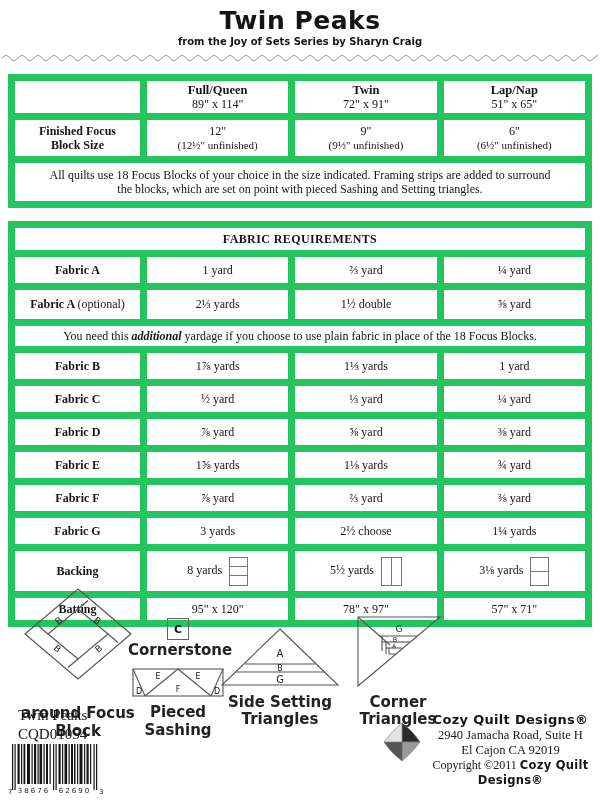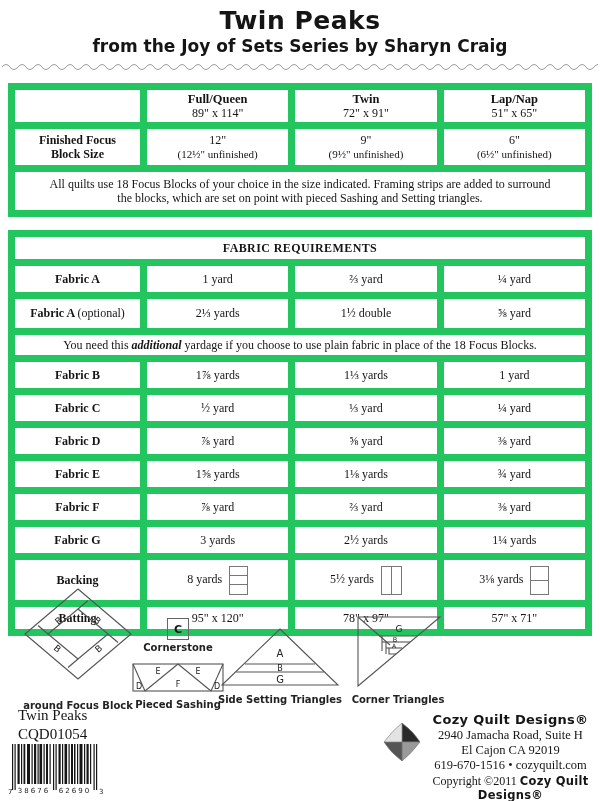--- a/index.html
+++ b/index.html
@@ -2,21 +2,21 @@
 <html><head>
 <meta charset="utf-8">
 <style>
   html,body{margin:0;padding:0;background:#fff;}
   .page{position:relative;width:600px;height:801px;background:#fff;overflow:hidden;
         font-family:"Liberation Serif","DejaVu Serif",serif;color:#151515;}
   
   .title{font-family:"DejaVu Sans","Liberation Sans",sans-serif;font-weight:bold;
          font-size:25px;text-align:center;margin:6px 0 0;letter-spacing:.5px;}
   .subtitle{font-family:"DejaVu Sans","Liberation Sans",sans-serif;font-weight:bold;
-            font-size:17px;text-align:center;margin:1px 0 0;}
+            font-size:10px;text-align:center;margin:1px 0 0;}
   .wave{display:block;margin:4px auto 0;}
   
   table.tbl{border-collapse:collapse;table-layout:fixed;width:584px;margin:13px auto 0;
             border:2px solid #5a5a5a;}
   table.tbl td{border:7px solid #22c55e;text-align:center;vertical-align:middle;
                padding:1px 4px;line-height:1.18;font-size:12px;}
   .lbl{font-weight:bold;font-size:12px;}
   .lbl-sub{font-weight:normal;font-size:10.5px;display:block;}
   .hdr-name{font-weight:bold;font-size:12.5px;display:block;}
   .hdr-dims{font-size:12px;display:block;}
@@ -40,21 +40,21 @@
   .bk2v{width:19px;height:27px;display:inline-flex;}
   .bk2v i{width:9px;height:100%;}
   .bk2v i:first-child{border-right:1px solid #777;}
   .bk2h{width:17px;height:27px;}
   .bk2h i{height:13px;border-bottom:1px solid #777;}
   .bk2h i:last-child{border-bottom:none;}
   
   .diagrams{position:absolute;left:0;top:586px;width:600px;height:124px;}
   .dg{position:absolute;text-align:center;}
   .dg-caption{font-family:"DejaVu Sans","Liberation Sans",sans-serif;font-weight:bold;
-              font-size:10px;line-height:1.15;color:#222;margin-top:2px;}
+              font-size:15px;line-height:1.15;color:#222;margin-top:2px;}
   .dg-framing{left:10px;top:0;width:136px;}
   .dg-cs{left:128px;top:32px;width:100px;}
   .cs-square{width:20px;height:20px;border:1px solid #666;margin:0 auto;
              font-family:"DejaVu Sans",sans-serif;font-size:11px;font-weight:bold;
              display:flex;align-items:center;justify-content:center;}
   .dg-side{left:216px;top:40px;width:128px;}
   .dg-cornertri{left:348px;top:28px;width:100px;}
   svg text{font-family:"DejaVu Sans","Liberation Sans",sans-serif;fill:#222;}
   
   .footer-left{position:absolute;left:18px;top:706px;font-size:15px;line-height:1.25;}
@@ -187,21 +187,21 @@
     </tr>
     <tr class="h-f">
       <td class="lbl">Fabric F</td>
       <td>⅞ yard</td>
       <td>⅔ yard</td>
       <td>⅜ yard</td>
     </tr>
     <tr class="h-f">
       <td class="lbl">Fabric G</td>
       <td>3 yards</td>
-      <td>2½ yards</td>
+      <td>2½ choose</td>
       <td>1¼ yards</td>
     </tr>
     <tr class="h-bk">
       <td class="lbl">Backing</td>
       <td>
         <span>8 yards</span><span class="bk bk3h"><i></i><i></i><i></i></span>
       </td>
       <td>
         <span>5½ yards</span><span class="bk bk2v">
               <i></i>
@@ -351,20 +351,19 @@
         <path d="M20 24 L20 5 Q32 14 38 24 Z" fill="#2a2a2a"></path>
         <path d="M20 24 L38 24 Q29 36 20 43 Z" fill="#9a9a9a"></path>
         <path d="M20 24 L20 43 Q8 34 2 24 Z" fill="#555"></path>
         <path d="M20 24 L2 24 Q11 12 20 5 Z" fill="#e3e3e3"></path>
       </g>
     </svg>
     <div class="fr-text">
       <div class="fr-brand">Cozy Quilt Designs®</div>
       <div class="fr-addr">2940 Jamacha Road, Suite H</div>
       <div class="fr-addr">El Cajon CA 92019</div>
-      <div class="fr-addr">619-670-1516 • cozyquilt.com</div>
       <div class="fr-copy">
         <span>Copyright ©2011 </span><span class="brandfont">Cozy Quilt Designs®</span>
       </div>
     </div>
   </div>
 
 </div>
 
 </body></html>

